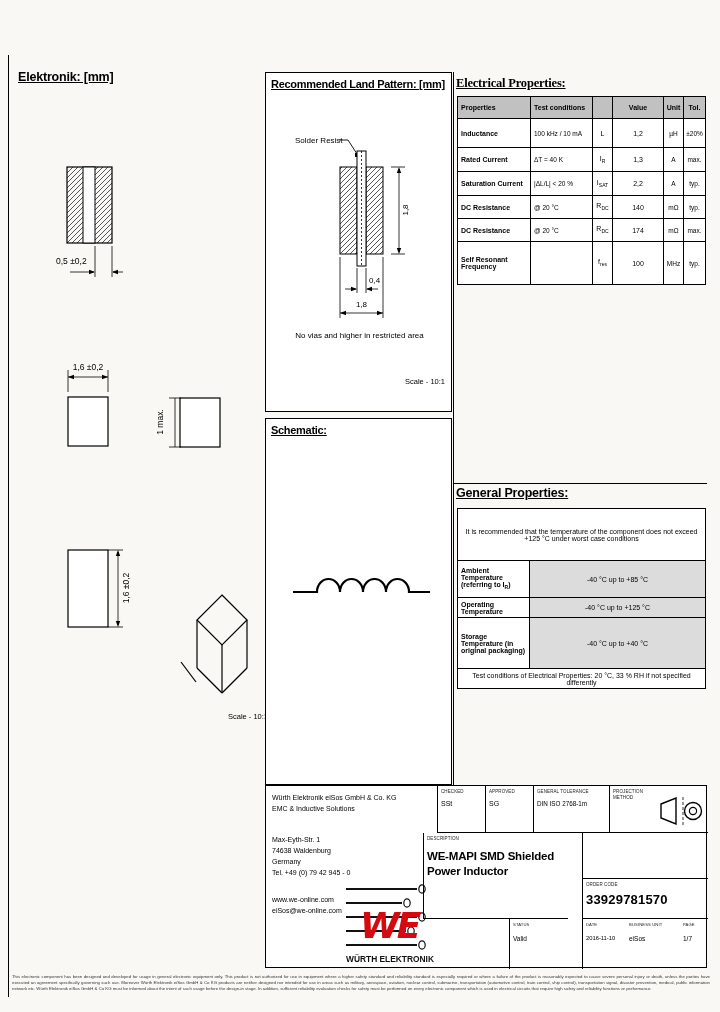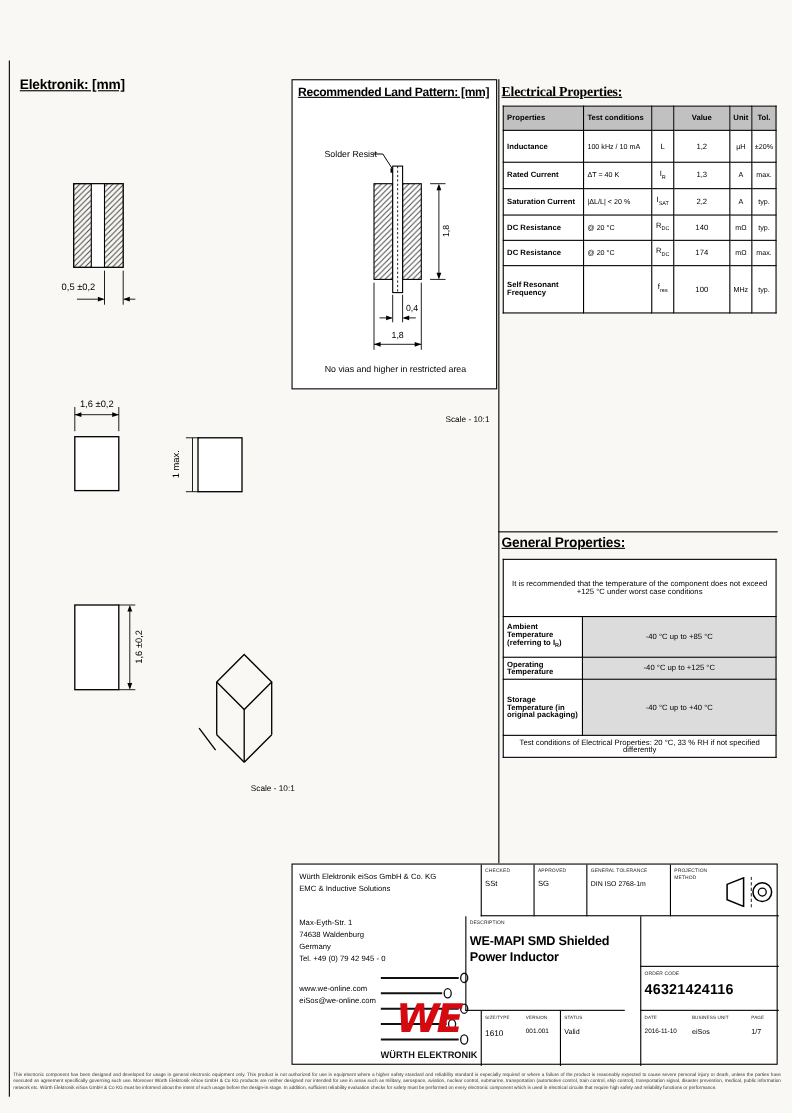--- a/index.html
+++ b/index.html
@@ -110,21 +110,21 @@
       <line x1="187" y1="480" x2="187" y2="528"></line>
       <line x1="212" y1="505" x2="212" y2="553"></line>
       <line x1="237" y1="480" x2="237" y2="528"></line>
       <line x1="187" y1="528" x2="212" y2="553"></line>
       <line x1="212" y1="553" x2="237" y2="528"></line>
       <line x1="171" y1="522" x2="186" y2="542"></line>
     </g>
   </svg>
   <div class="abs scale-note" style="left:228px;top:712px;">Scale - 10:1</div>
 
-  <div class="abs box" style="left:265px;top:72px;width:187px;height:282px;box-sizing:border-box;">
+  <div class="abs box" style="left:265px;top:72px;width:187px;height:340px;box-sizing:border-box;">
     <div class="abs h2" style="left:5px;top:5px;">Recommended Land Pattern: [mm]</div>
 
     <svg class="abs" style="left:0;top:50px;" width="187" height="205" viewBox="0 50 187 205">
       <defs>
         <pattern id="hatchB" width="5" height="5" patternUnits="userSpaceOnUse">
           <path d="M-1,1 L1,-1 M0,5 L5,0 M4,6 L6,4" stroke="#444" stroke-width="0.9"></path>
         </pattern>
       </defs>
       <text x="29" y="70" font-size="8">Solder Resist</text>
       <polyline points="73,67 82,67 93,84" fill="none" stroke="#000" stroke-width="0.9"></polyline>
@@ -156,20 +156,26 @@
       <line x1="74" y1="240" x2="117" y2="240" stroke="#000" stroke-width="0.8"></line>
       <polygon points="74,240 80,237.8 80,242.2" fill="#000"></polygon>
       <polygon points="117,240 111,237.8 111,242.2" fill="#000"></polygon>
       <text x="95.5" y="234" font-size="8" text-anchor="middle">1,8</text>
     </svg>
 
     <div class="abs" style="left:0;top:258px;width:187px;text-align:center;font-size:8px;">No vias and higher in restricted area</div>
     <div class="abs scale-note" style="right:6px;top:304px;">Scale - 10:1</div>
   </div>
 
+  <div class="abs box" style="left:265px;top:418px;width:187px;height:367px;box-sizing:border-box;">
+    <div class="abs h2" style="left:5px;top:5px;">Schematic:</div>
+    <svg class="abs" style="left:22px;top:138px;" width="147" height="48" viewBox="0 0 147 48">
+      <path d="M5 35 H29 A11.5 13 0 0 1 52 35 A11.5 13 0 0 1 75 35 A11.5 13 0 0 1 98 35 A11.5 13 0 0 1 121 35 H142" fill="none" stroke="#000" stroke-width="2.2"></path>
+    </svg>
+  </div>
 
   <div class="abs vline" style="left:453px;top:72px;height:713px;"></div>
   <div class="abs hline" style="left:453px;top:483px;width:254px;"></div>
 
   <div class="abs h1" style="left:456px;top:76px;font-family:Liberation Serif, serif;">Electrical Properties:</div>
 
   <table class="abs etab" style="left:457px;top:96px;">
     <colgroup>
         <col style="width:73px">
         <col style="width:62px">
@@ -331,33 +337,23 @@
 
     <div class="tcell" style="left:157px;top:47px;width:145px;height:86px;">
       <div class="tlabel" style="margin:3px 0 0 3px;">DESCRIPTION</div>
       <div class="desc-text" style="margin:8px 4px 0 3px;">WE-MAPI SMD Shielded Power Inductor</div>
     </div>
 
     <div class="tcell" style="left:316px;top:47px;width:126px;height:46px;"></div>
 
     <div class="tcell" style="left:316px;top:93px;width:126px;height:40px;">
       <div class="tlabel" style="margin:3px 0 0 3px;">ORDER CODE</div>
-      <div class="order-code" style="margin:5px 0 0 3px;">46321424116</div>
-    </div>
-
-    <div class="tcell" style="left:171px;top:133px;width:72px;height:50px;border-bottom:0;">
-      <div class="minipair" style="left:3px;">
-          <div class="tlabel">SIZE/TYPE</div>
-          <div class="mval" style="font-size:7.5px;">1610</div>
-        </div>
-      <div class="minipair" style="left:40px;">
-          <div class="tlabel">VERSION</div>
-          <div class="mval" style="font-size:5.8px;">001.001</div>
-        </div>
-    </div>
+      <div class="order-code" style="margin:5px 0 0 3px;">33929781570</div>
+    </div>
+
     <div class="tcell" style="left:243px;top:133px;width:73px;height:50px;border-bottom:0;">
       <div class="minipair" style="left:3px;">
           <div class="tlabel">STATUS</div>
           <div class="mval">Valid</div>
         </div>
     </div>
     <div class="tcell" style="left:316px;top:133px;width:126px;height:50px;border-bottom:0;">
       <div class="minipair" style="left:3px;">
           <div class="tlabel">DATE</div>
           <div class="mval" style="font-size:5.8px;">2016-11-10</div>

